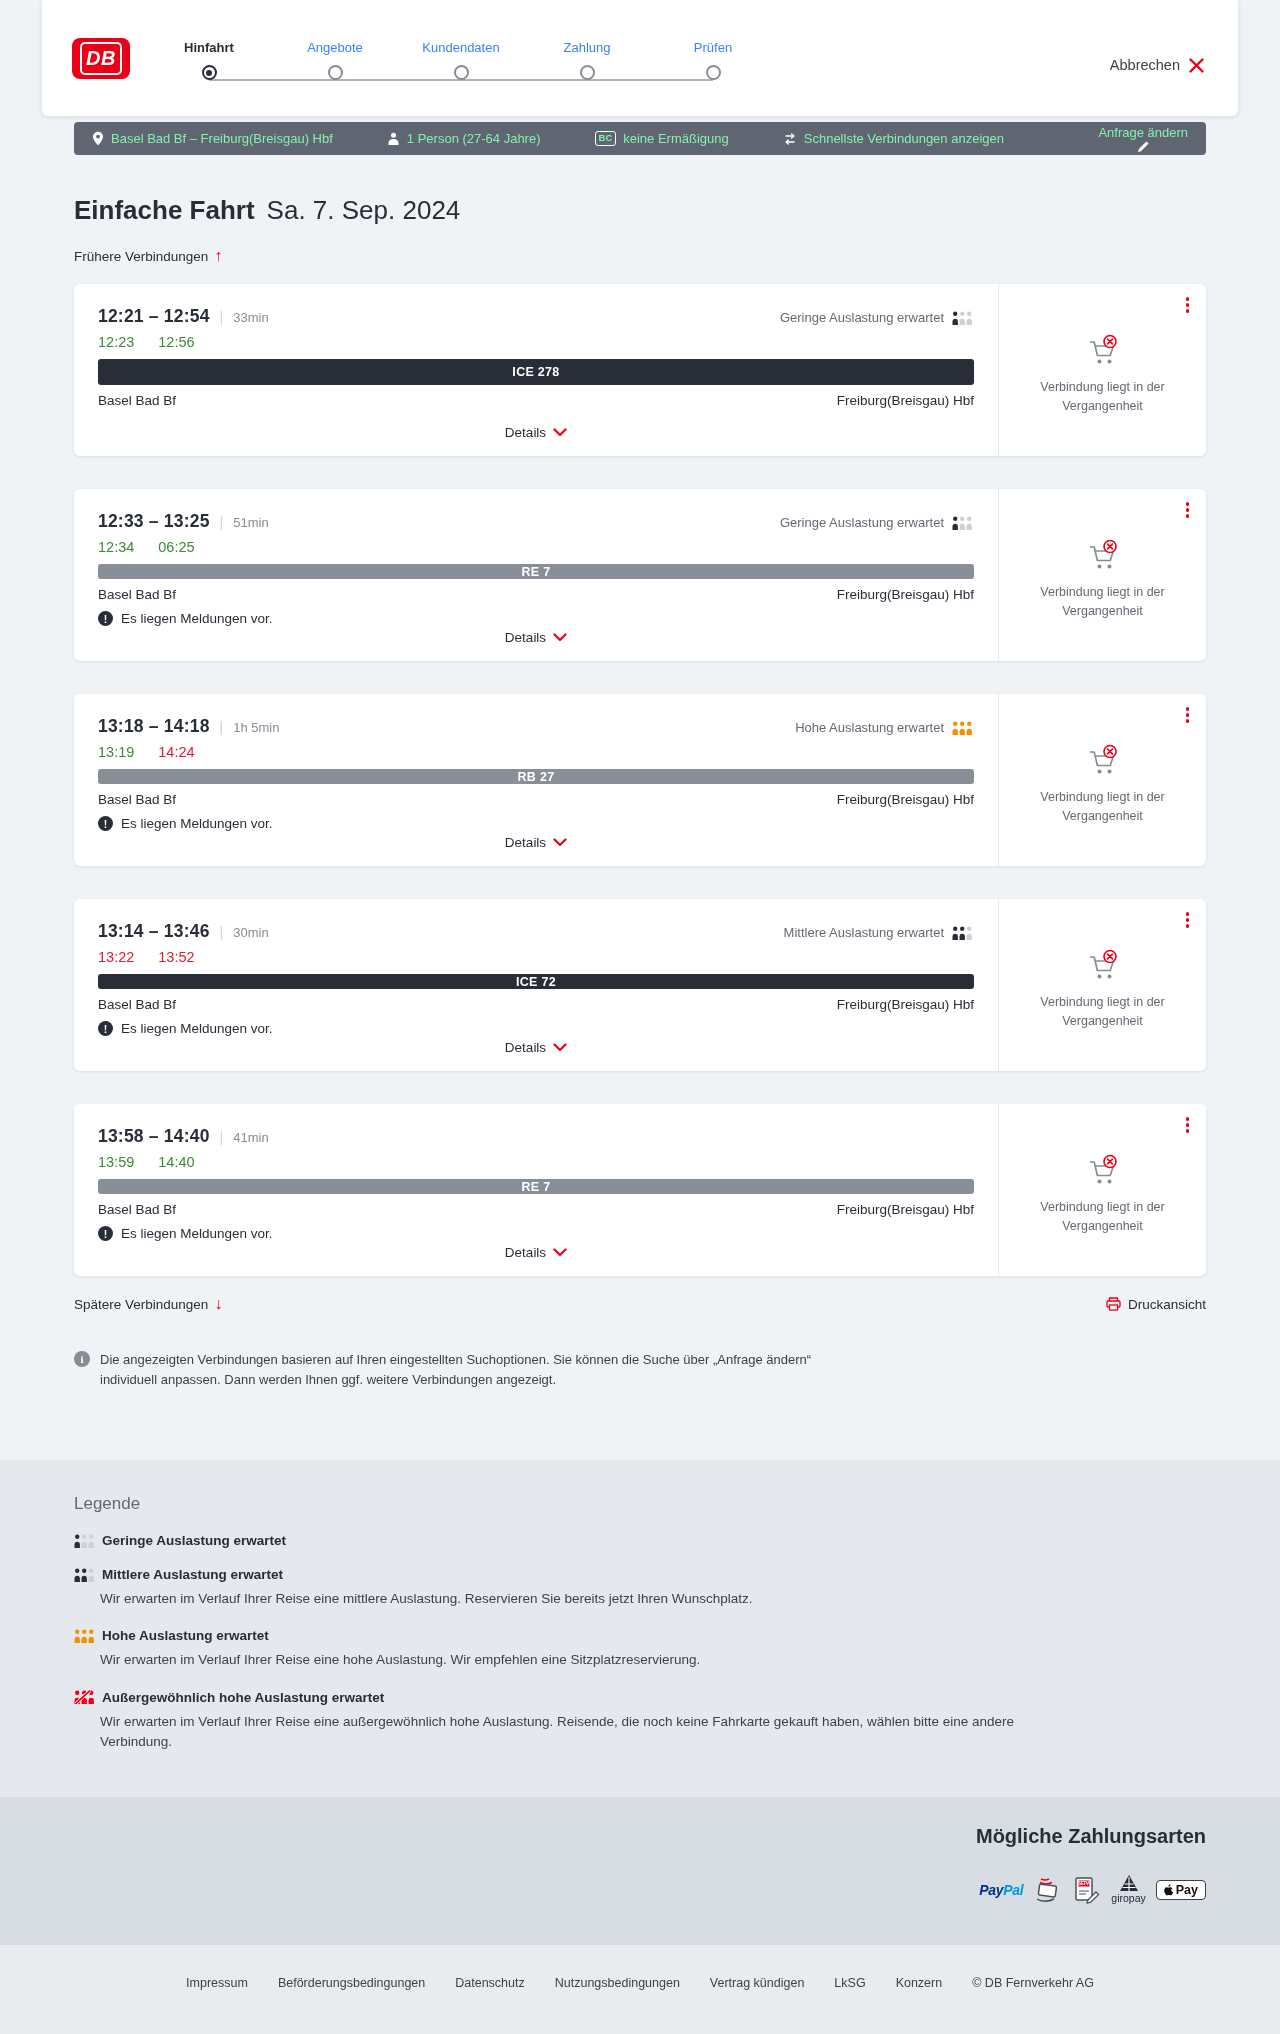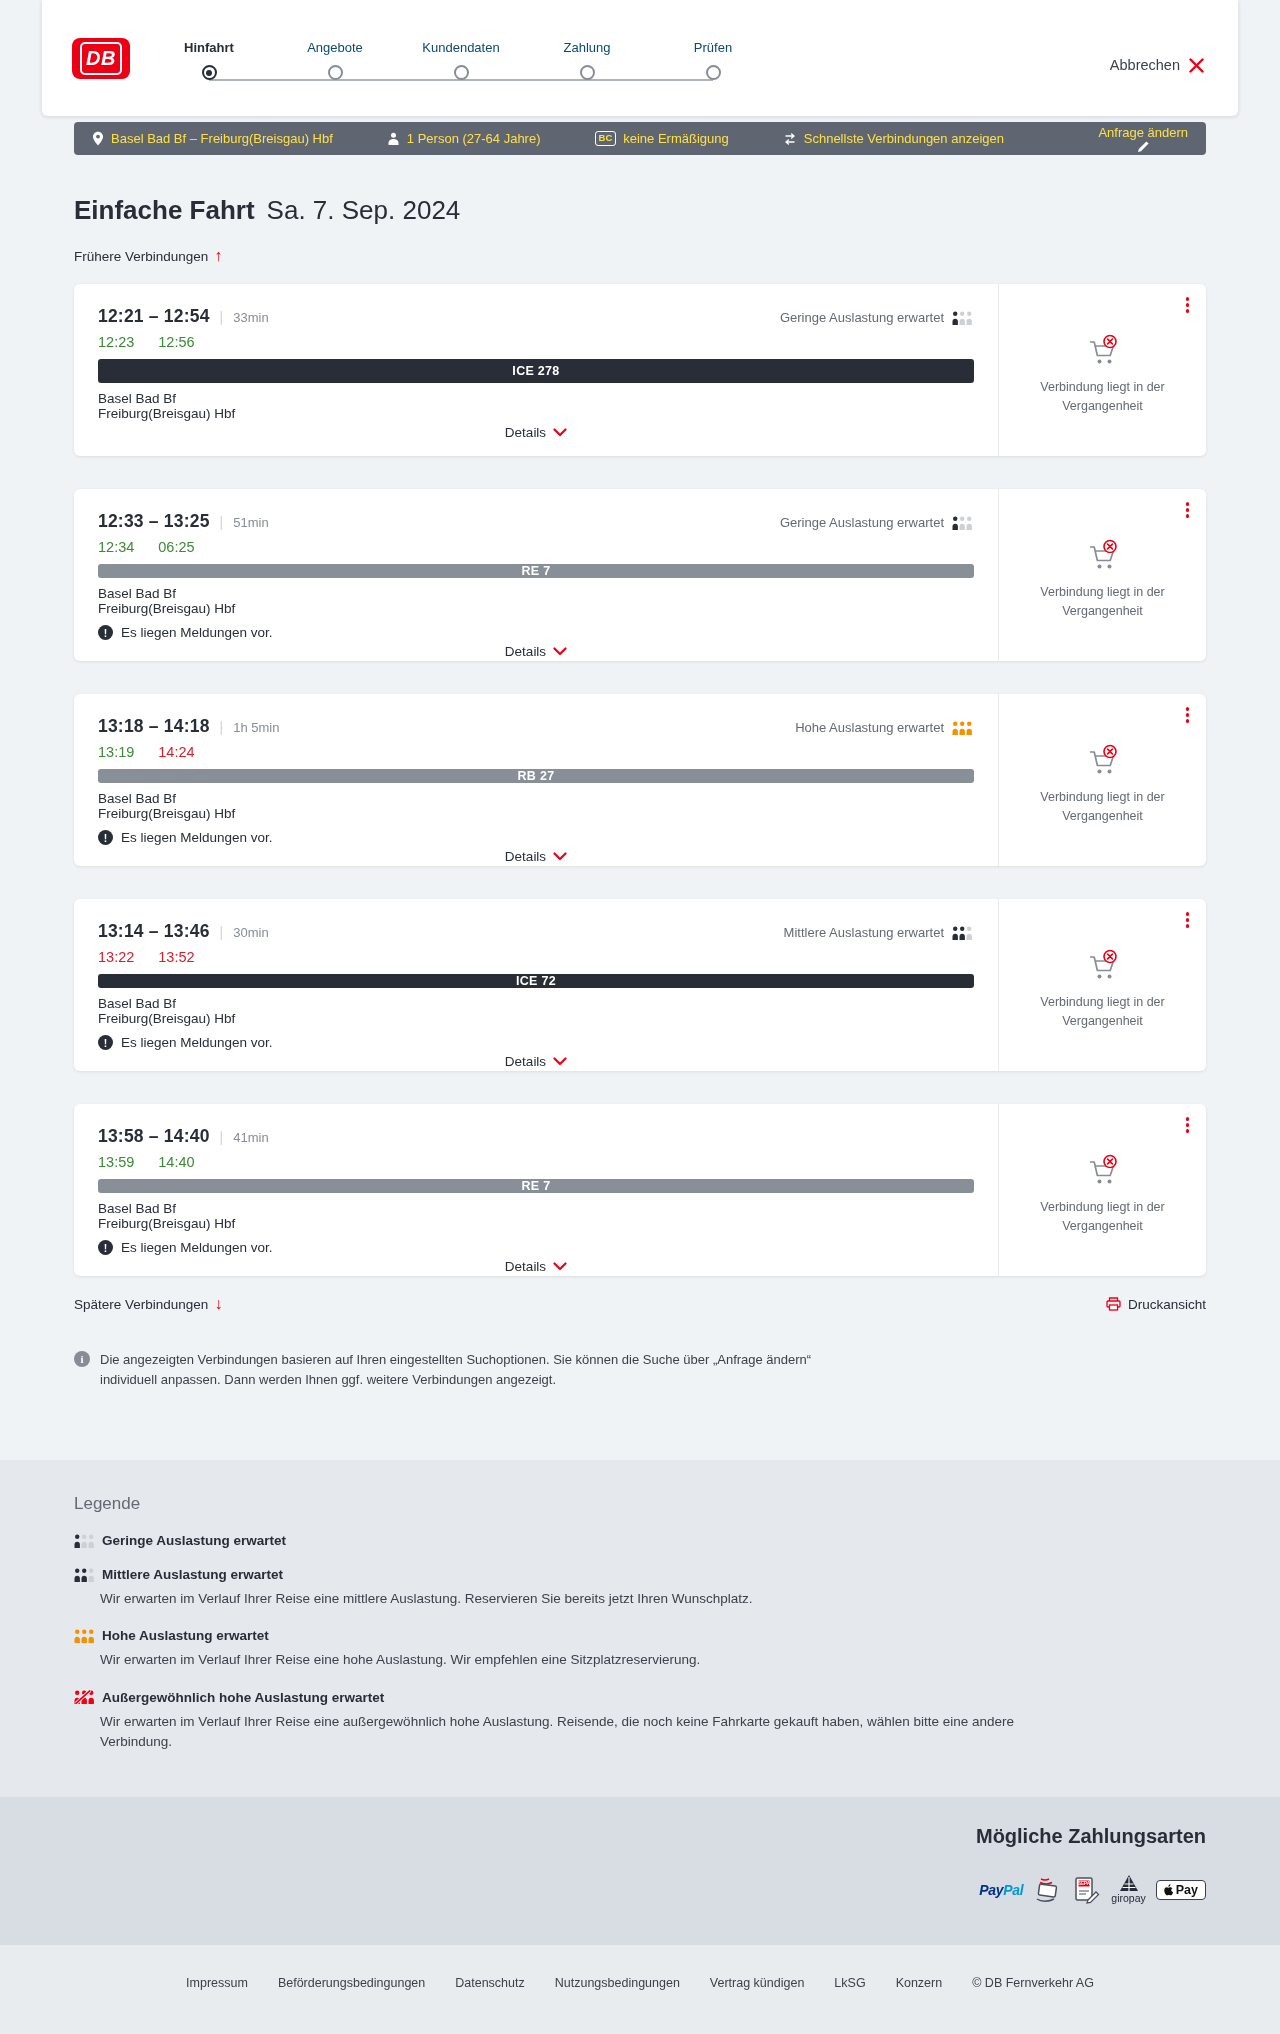--- a/index.html
+++ b/index.html
@@ -23,34 +23,34 @@
     box-shadow:0 1px 4px rgba(40,45,55,.14);
     display:flex; align-items:center; padding:0 34px 0 30px;
   }
   .db-logo { width:58px; height:41px; background:#ec0016; border-radius:8px; padding:4px 8px; flex:none; cursor:pointer; }
   .db-logo-inner { width:100%; height:100%; border:2.5px solid #fff; border-radius:5px;
     display:flex; align-items:center; justify-content:center;
     color:#fff; font-weight:bold; font-size:20px; letter-spacing:.5px; font-style:italic; }
   .steps { display:flex; position:relative; margin-left:16px; margin-top:4px; }
   .steps::before { content:""; position:absolute; left:63px; right:63px; top:39px; height:2px; background:#afb4bb; }
   .step { width:126px; display:flex; flex-direction:column; align-items:center; cursor:pointer; }
-  .step-label { font-size:13px; color:#0c4a6e; height:18px; }
+  .step-label { font-size:13px; color:#3b82f6; height:18px; }
   .step.active .step-label { color:#282d37; font-weight:bold; }
   .step-dot { margin-top:7px; width:15px; height:15px; border-radius:50%; background:#fff;
     border:2px solid #878c96; position:relative; z-index:1; display:flex; align-items:center; justify-content:center; }
   .step.active .step-dot { border-color:#282d37; }
   .step-dot-inner { width:6px; height:6px; border-radius:50%; background:#282d37; }
   .cancel-btn { margin-left:auto; display:flex; align-items:center; gap:9px;
     font-size:14.5px; color:#3c414b; cursor:pointer; background:none; border:none;
     font-family:inherit; padding:14px 0 0 0; }
 
   
   .summary-bar {
     width:1132px; margin:6px auto 0; height:33px; border-radius:4px;
-    background:#5f6672; color:#fde047; font-size:13px;
+    background:#5f6672; color:#86efac; font-size:13px;
     display:flex; align-items:center; padding:0 18px; gap:8px;
   }
   .summary-item { display:flex; align-items:center; gap:7px; white-space:nowrap; }
   .summary-gap { width:38px; flex:none; }
   .bc-badge { border:1.5px solid #fff; border-radius:3px; font-size:9.5px; font-weight:bold;
     padding:1px 3px; line-height:1.1; }
   .summary-edit { margin-left:auto; display:flex; align-items:center; gap:0; cursor:pointer;flex-direction:column; }
 
   
   .content { width:1132px; margin:12px auto; }
@@ -69,21 +69,21 @@
   .pipe { color:#d0d3d8; margin:0 10px; font-size:14px; }
   .duration { font-size:13px; color:#878c96; }
   .occ { margin-left:auto; display:flex; align-items:center; gap:8px; font-size:13px; color:#646973; }
   .rt-row { margin-top:7px; font-size:14.5px; display:flex; gap:24px; }
   .rt-green { color:#3c8a35; }
   .rt-red { color:#db1c2b; }
   .train-bar { margin-top:9px; height:26px; border-radius:3px; color:#fff;
     font-size:12.5px; font-weight:bold; display:flex; align-items:center; justify-content:center; letter-spacing:.3px; }
   .train-bar.ice { background:#282d37; }
   .train-bar.regional { background:#898f99; }
-  .stations { margin-top:8px; display:flex; justify-content:space-between; font-size:13.5px;flex-direction:column; }
+  .stations { margin-top:8px; display:flex; justify-content:space-between; font-size:13.5px; }
   .msg-row { margin-top:9px; display:flex; align-items:center; gap:8px; font-size:13.5px; }
   .excl-icon { width:15px; height:15px; border-radius:50%; background:#282d37; color:#fff;
     font-size:10.5px; font-weight:bold; display:flex; align-items:center; justify-content:center; flex:none; }
   .details-toggle { margin-top:auto; align-self:center; display:flex; align-items:center; gap:7px;
     font-size:13.5px; cursor:pointer; padding:4px 2px; }
   .card-side { width:208px; flex:none; border-left:1px solid #e8ebee; position:relative;
     display:flex; flex-direction:column; align-items:center; justify-content:center; padding:8px 16px 0; }
   .kebab { position:absolute; top:10px; right:14px; display:flex; flex-direction:column; gap:2.5px;
     padding:3px; cursor:pointer; }
   .kebab i { width:3.5px; height:3.5px; border-radius:50%; background:#ec0016; }

